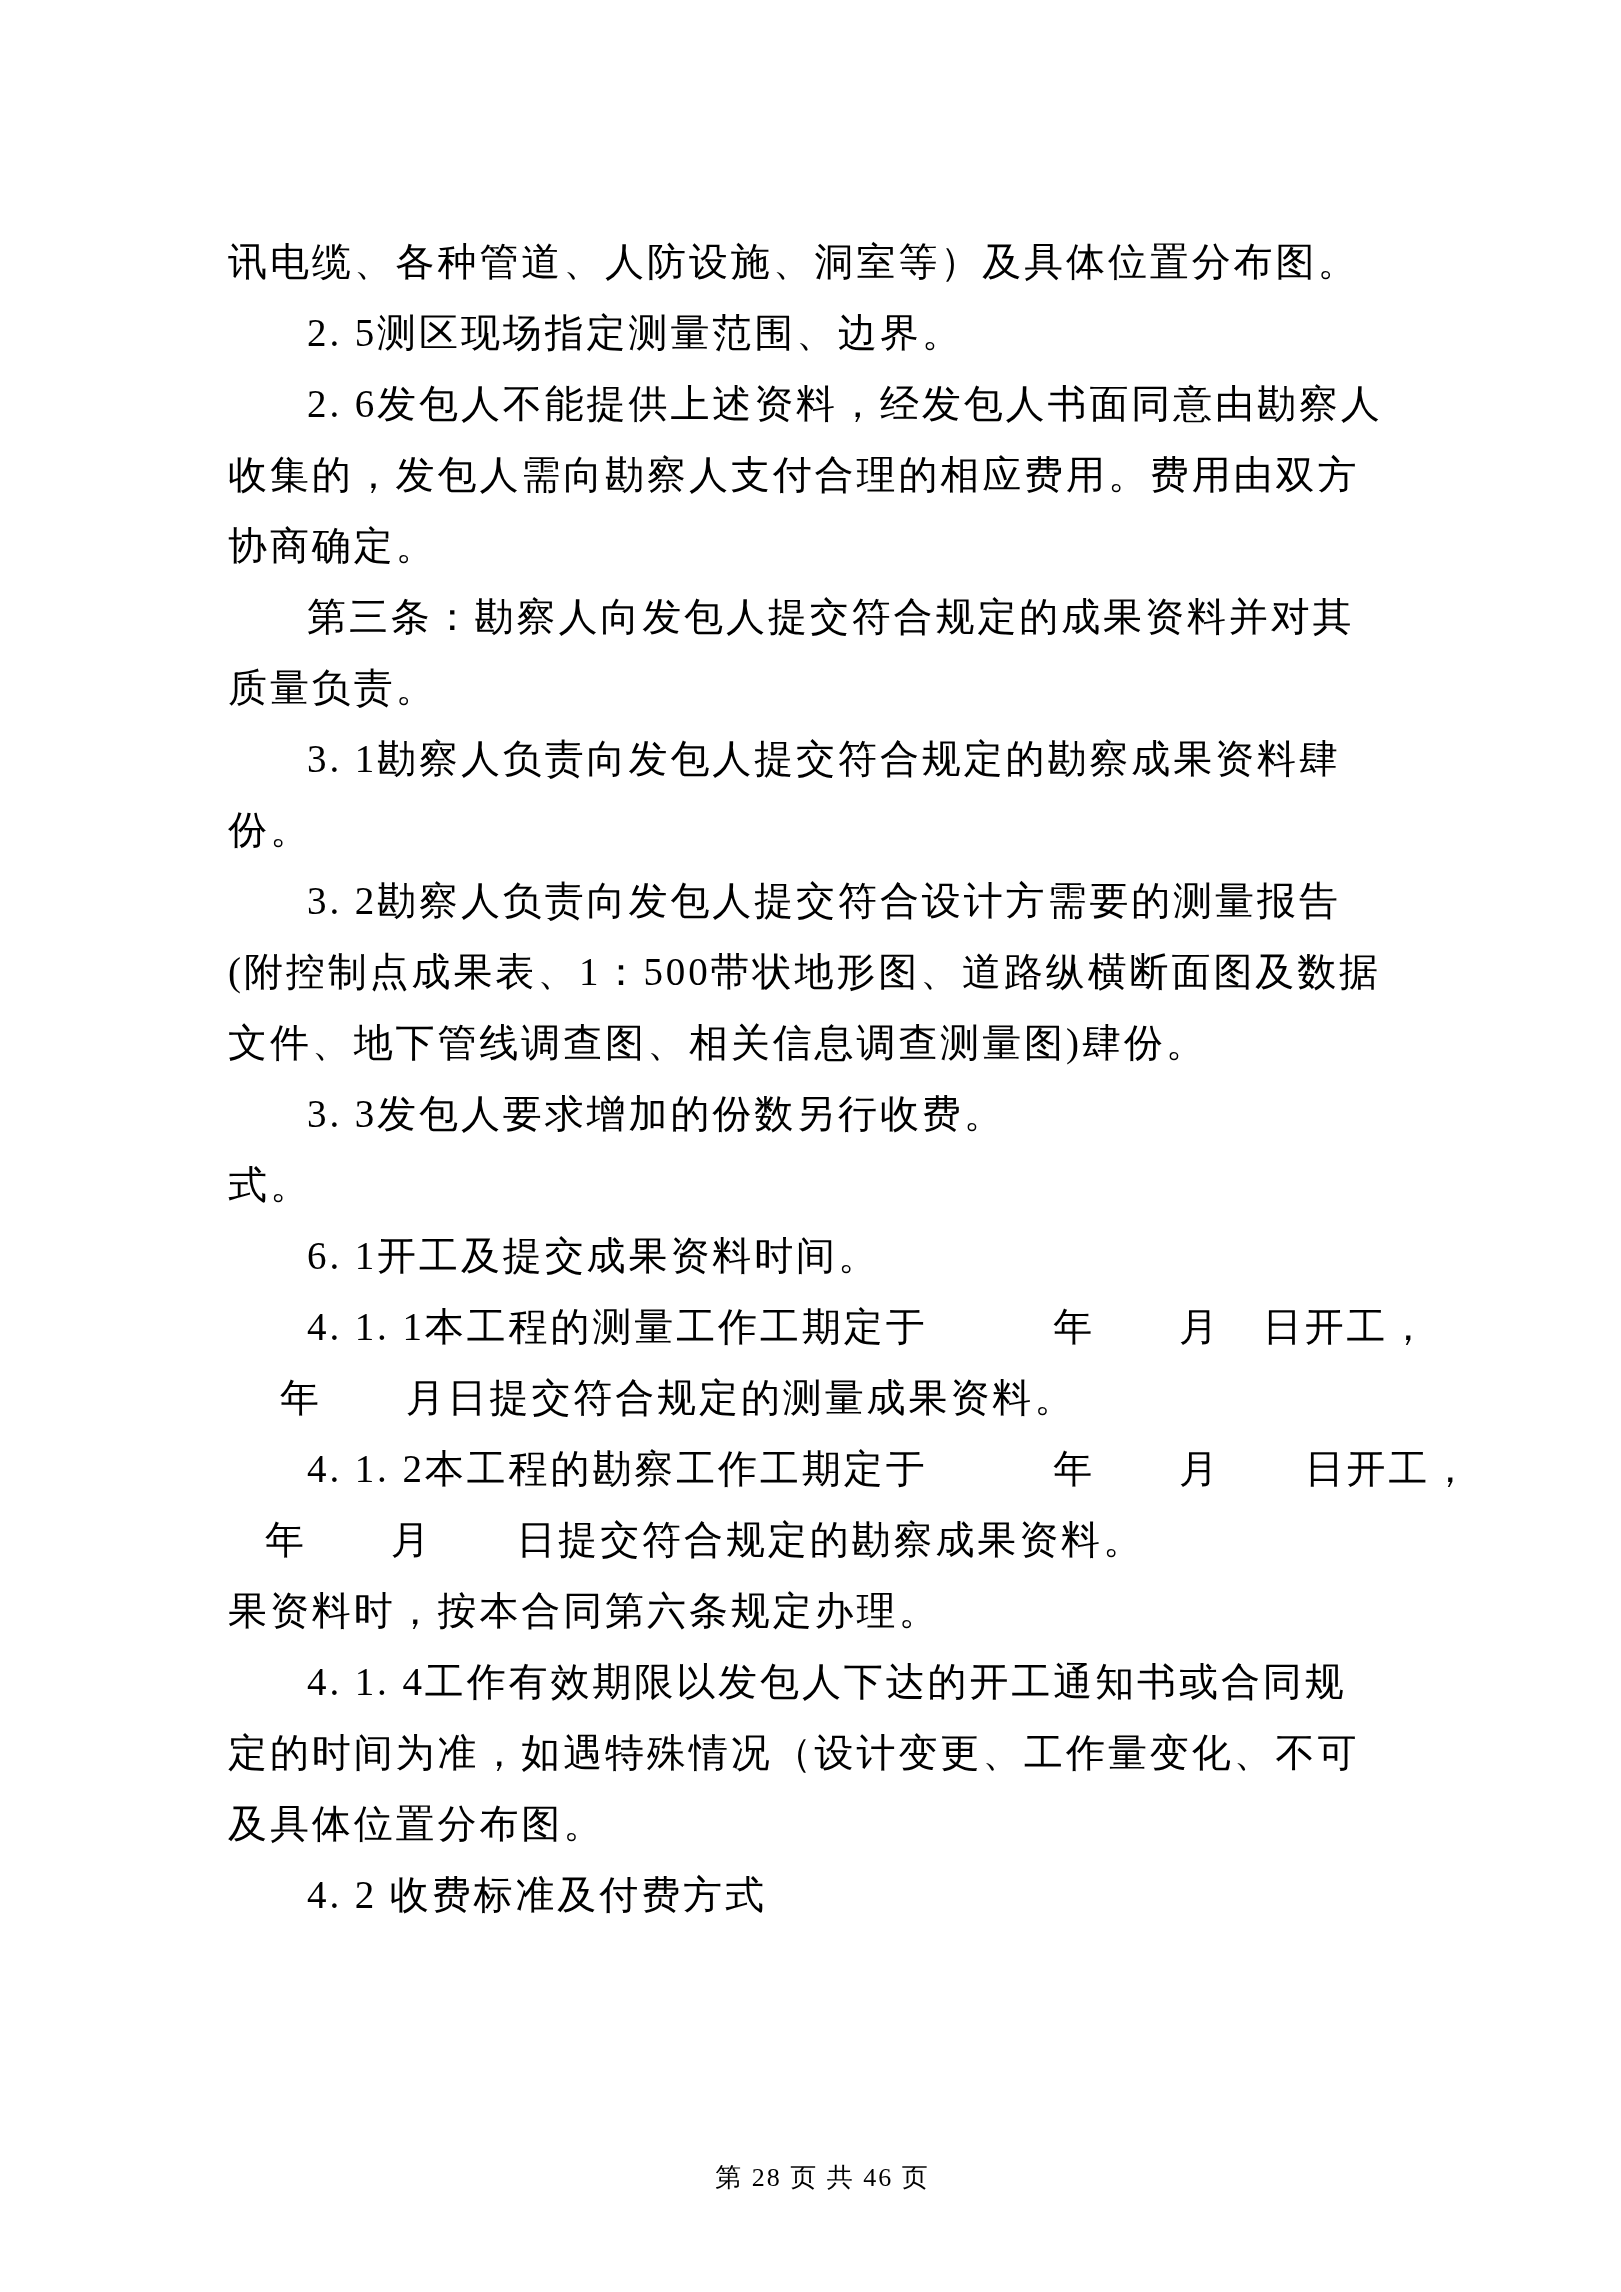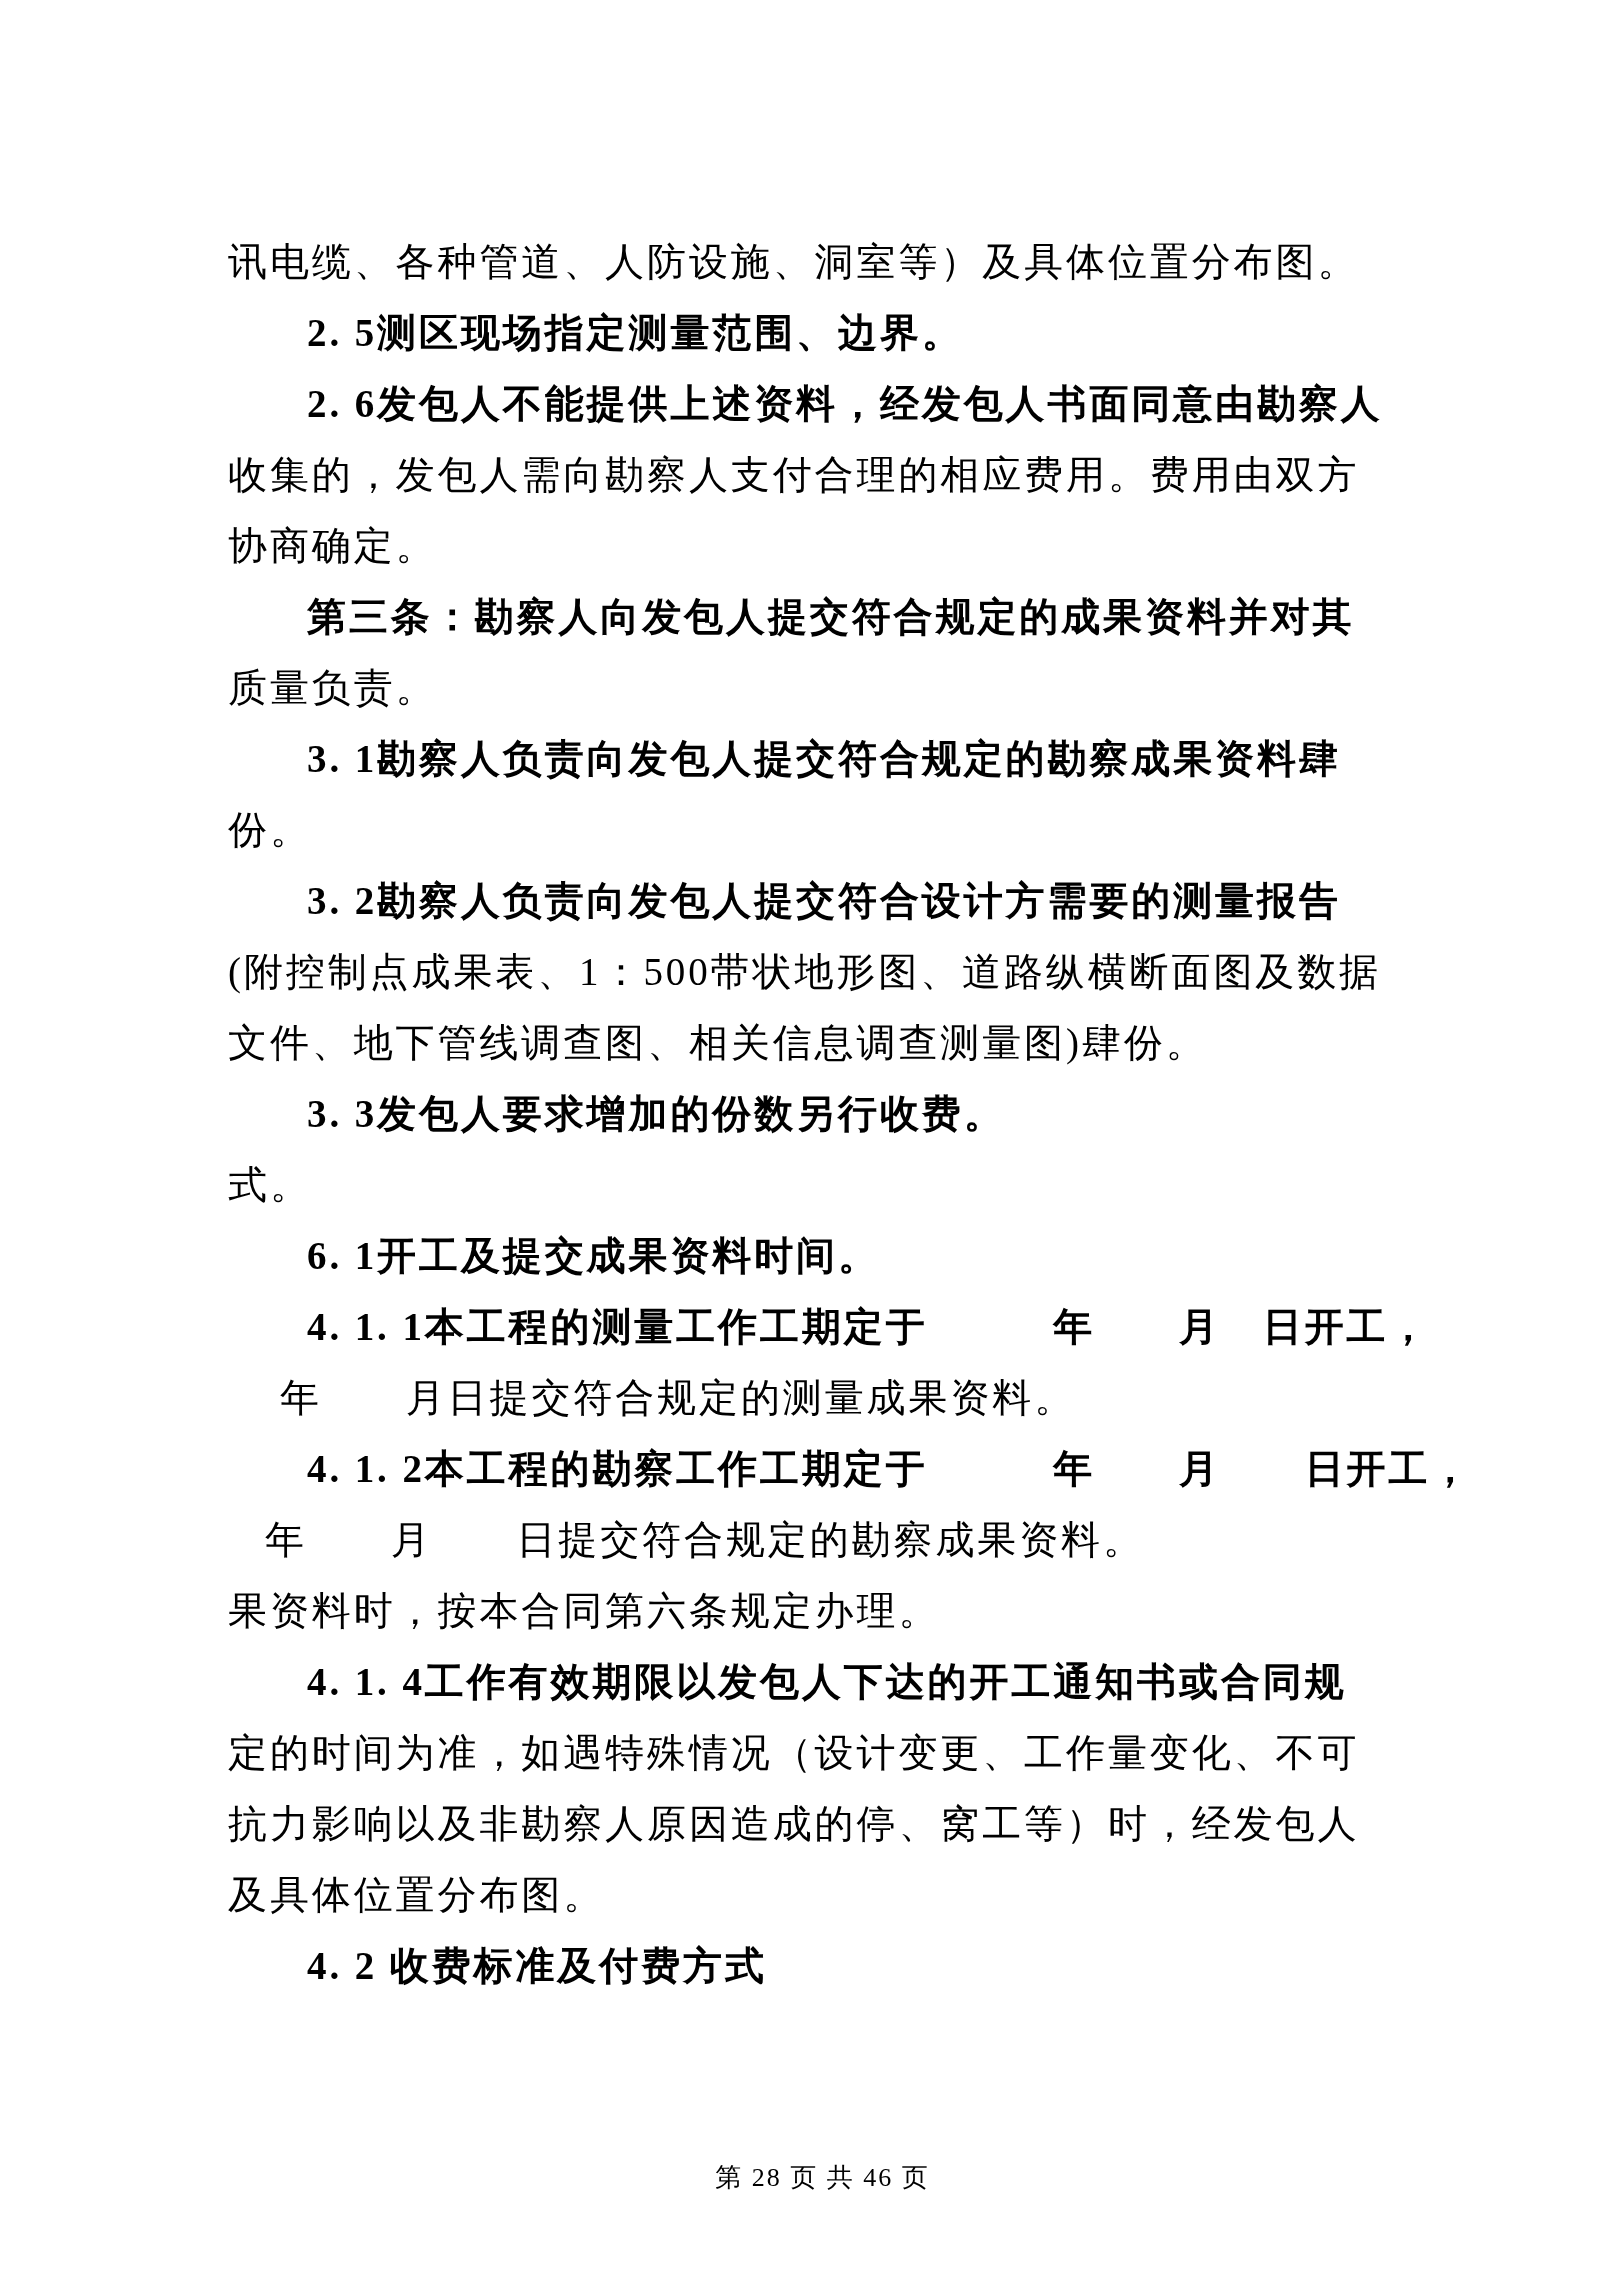--- a/index.html
+++ b/index.html
@@ -25,21 +25,21 @@
   }
   .line {
     font-size: 39px;
     line-height: 71px;
     height: 71px;
     letter-spacing: 2.9px;
     white-space: nowrap;
   }
   
   .ind-none  { text-indent: 0; }
-  .ind-para  { text-indent: 79px; font-weight: bold; }
+  .ind-para  { text-indent: 79px; }
   .ind-cont1 { text-indent: 52px; }
   .ind-cont2 { text-indent: 37px; }
   .page-footer {
     position: absolute;
     left: 0;
     top: 2160px;
     width: 100%;
     text-align: center;
     font-size: 26px;
     letter-spacing: 2px;
@@ -66,21 +66,20 @@
       <div class="line ind-para">3. 3发包人要求增加的份数另行收费。</div>
       <div class="line ind-none">式。</div>
       <div class="line ind-para">6. 1开工及提交成果资料时间。</div>
       <div class="line ind-para">4. 1. 1本工程的测量工作工期定于　　　年　　月　日开工，</div>
       <div class="line ind-cont1">年　　月日提交符合规定的测量成果资料。</div>
       <div class="line ind-para">4. 1. 2本工程的勘察工作工期定于　　　年　　月　　日开工，</div>
       <div class="line ind-cont2">年　　月　　日提交符合规定的勘察成果资料。</div>
       <div class="line ind-none">果资料时，按本合同第六条规定办理。</div>
       <div class="line ind-para">4. 1. 4工作有效期限以发包人下达的开工通知书或合同规</div>
       <div class="line ind-none">定的时间为准，如遇特殊情况（设计变更、工作量变化、不可</div>
-      <div class="line ind-none">抗力影响以及非勘察人原因造成的停、窝工等）时，经发包人</div>
       <div class="line ind-none">及具体位置分布图。</div>
       <div class="line ind-para">4. 2 收费标准及付费方式</div>
     </div>
   <div class="page-footer">
     <span>第 28 页 共 46 页</span>
   </div>
 </div>
 
 
 </body></html>

